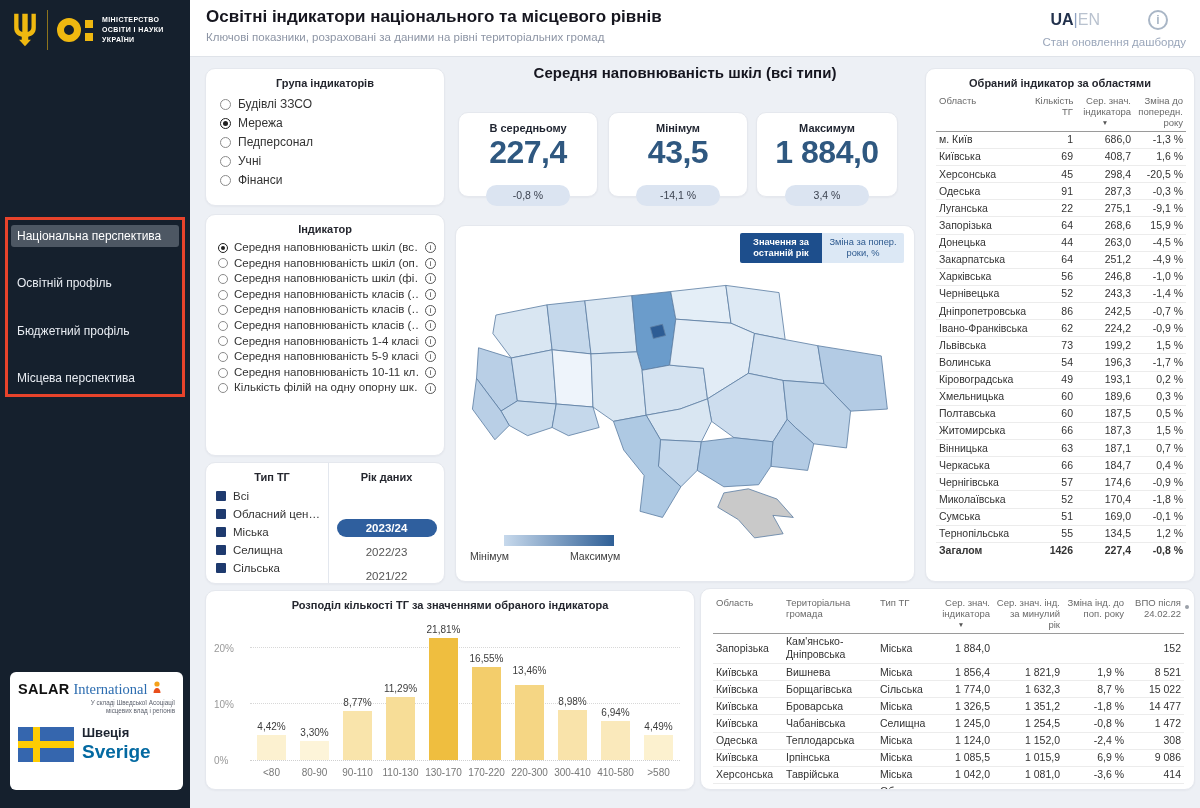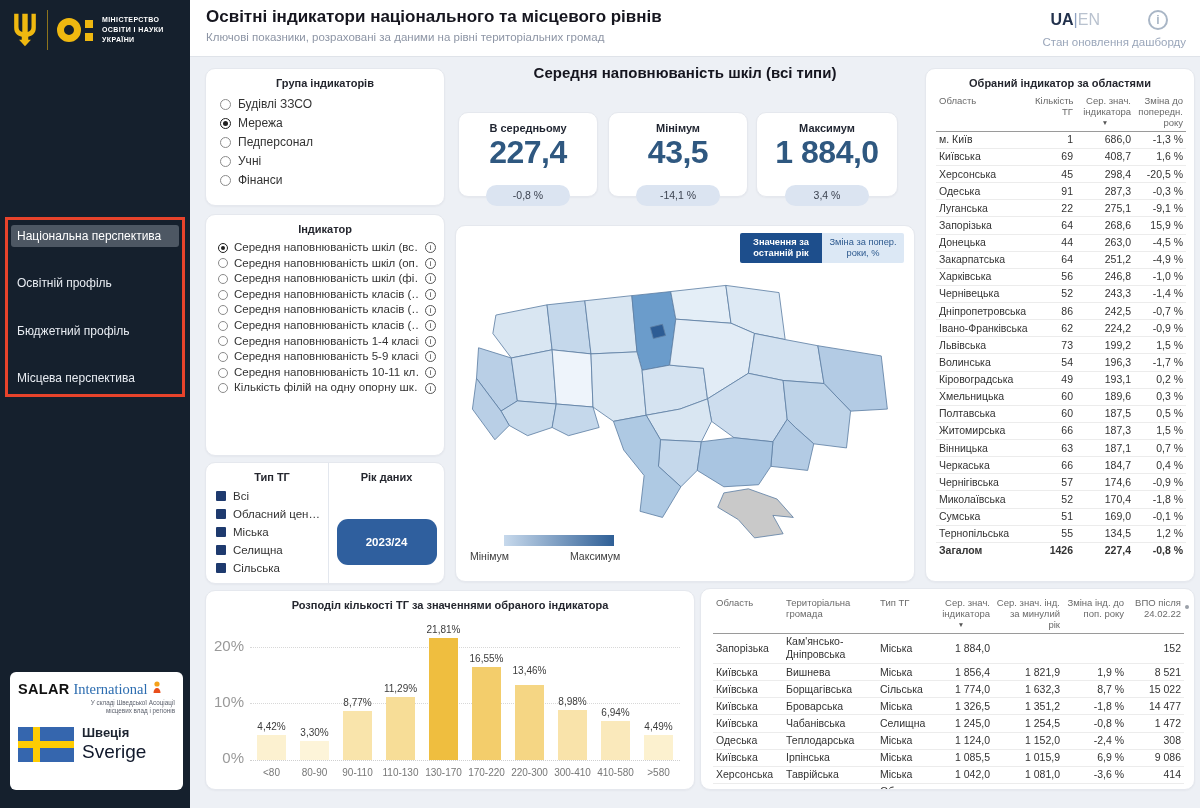--- a/index.html
+++ b/index.html
@@ -43,21 +43,21 @@
     border-radius:6px; padding:9px 8px 6px 8px; }
   .salar-line1 { font-size:14.5px; white-space:nowrap; }
   .salar-line1 .b1 { font-weight:bold; color:#101010; letter-spacing:.3px; }
   .salar-line1 .b2 { font-family:"Liberation Serif", serif; color:#2b6cb0; }
   .salar-tag { font-size:6.3px; color:#5a5f6b; text-align:right; line-height:1.3; margin-top:1px; }
   .salar-bottom { display:flex; align-items:center; gap:8px; margin-top:10px; }
   .flag { position:relative; width:56px; height:35px; background:#3566AE; overflow:hidden; flex:0 0 auto; }
   .flag::before { content:""; position:absolute; left:0; right:0; top:14px; height:7px; background:#FECC02; }
   .flag::after  { content:""; position:absolute; top:0; bottom:0; left:15px; width:7px; background:#FECC02; }
   .sw-uk { font-size:13px; font-weight:bold; color:#1d2430; }
-  .sw-sv { font-size:19px; font-weight:normal; color:#0f172a; margin-top:1px; }
+  .sw-sv { font-size:19px; font-weight:bold; color:#0369a1; margin-top:1px; }
 
   
   .card { position:absolute; background:#fff; border:1px solid #e5e8ee; border-radius:10px;
     box-shadow:0 1px 2px rgba(20,30,60,.04); }
   .card-title { text-align:center; font-size:11px; font-weight:bold; color:#24262e; padding-top:8px; }
 
   
   .flist { margin:6px 0 0 14px; }
   .fitem { display:flex; align-items:center; gap:7px; font-size:12px; color:#333; line-height:19px; cursor:pointer; }
   .radio { flex:0 0 auto; width:11px; height:11px; border:1.5px solid #8b8b8b; border-radius:50%; position:relative; }
@@ -66,21 +66,21 @@
   .ind-list { margin:5px 8px 0 12px; }
   .ind-item { display:flex; align-items:center; gap:6px; font-size:11.5px; color:#333; line-height:15.6px; cursor:pointer; }
   .ind-item .lbl { flex:1 1 auto; white-space:nowrap; overflow:hidden; }
   .ind-item .radio { width:10px; height:10px; }
   .info-i { flex:0 0 auto; width:11px; height:11px; border:1px solid #555; border-radius:50%;
     font-size:8px; line-height:10px; text-align:center; color:#444; }
   .cb { flex:0 0 auto; width:10px; height:10px; background:#1E3A6E; border-radius:1px; }
   .split { display:flex; height:100%; }
   .split .colL { width:122px; padding-left:10px; }
   .split .colR { flex:1; border-left:1px solid #e3e7ee; display:flex; flex-direction:column; align-items:center;gap:30px; }
-  .yr-btn { width:100px; text-align:center; font-size:11.5px; color:#555; margin-top:6px; padding:17px 0;
+  .yr-btn { width:100px; text-align:center; font-size:11.5px; color:#555; margin-top:6px; padding:3px 0;
     border-radius:11px; cursor:pointer; }
   .yr-btn.active { background:#2F5F9E; color:#fff; font-weight:bold; }
 
   
   .panel-title { position:absolute; left:455px; top:64px; width:460px; text-align:center;
     font-size:15px; font-weight:bold; color:#15151f; }
   .kpi { height:85px; }
   .kpi .k-label { text-align:center; font-size:11px; font-weight:bold; color:#1f2430; margin-top:9px; }
   .kpi .k-value { text-align:center; font-size:32px; font-weight:bold; color:#2F5880; letter-spacing:-.5px; margin-top:0px; }
   .kpi .k-pill { position:absolute; left:50%; bottom:-10px; transform:translateX(-50%);
@@ -114,21 +114,21 @@
   .obl-card table { margin:4px 10px 0 10px; width:250px; }
   .tg-card { left:700px; top:588px; width:495px; height:202px; overflow:hidden; }
   .tg-card table { margin:6px 12px 0 12px; width:471px; }
   .scroll-dot { position:absolute; right:5px; top:16px; width:4px; height:4px; border-radius:2px; background:#9aa0a8; }
 
   
   .chart-card { left:205px; top:590px; width:490px; height:200px; }
   .plot { position:absolute; left:44px; right:14px; top:36px; height:134px;
     border-bottom:1px dotted #cfcfcf; }
   .gridline { position:absolute; left:0; right:0; border-top:1px dotted #d8d8d8; }
-  .ytick { position:absolute; left:-36px; width:30px; text-align:right; font-size:15px; color:#999; }
+  .ytick { position:absolute; left:-36px; width:30px; font-size:10px; color:#999; }
   .bars { position:absolute; inset:0; display:flex; align-items:flex-end; }
   .bar-slot { flex:1; position:relative; display:flex; justify-content:center; }
   .bar { width:29px; }
   .bar-val { position:absolute; left:50%; transform:translateX(-50%); white-space:nowrap;
     font-size:10px; color:#3c3c3c; }
   .xlabels { position:absolute; left:44px; right:14px; top:176px; display:flex; }
   .xlabels div { flex:1; text-align:center; font-size:10px; color:#777; }
 </style>
 </head>
 <body>

